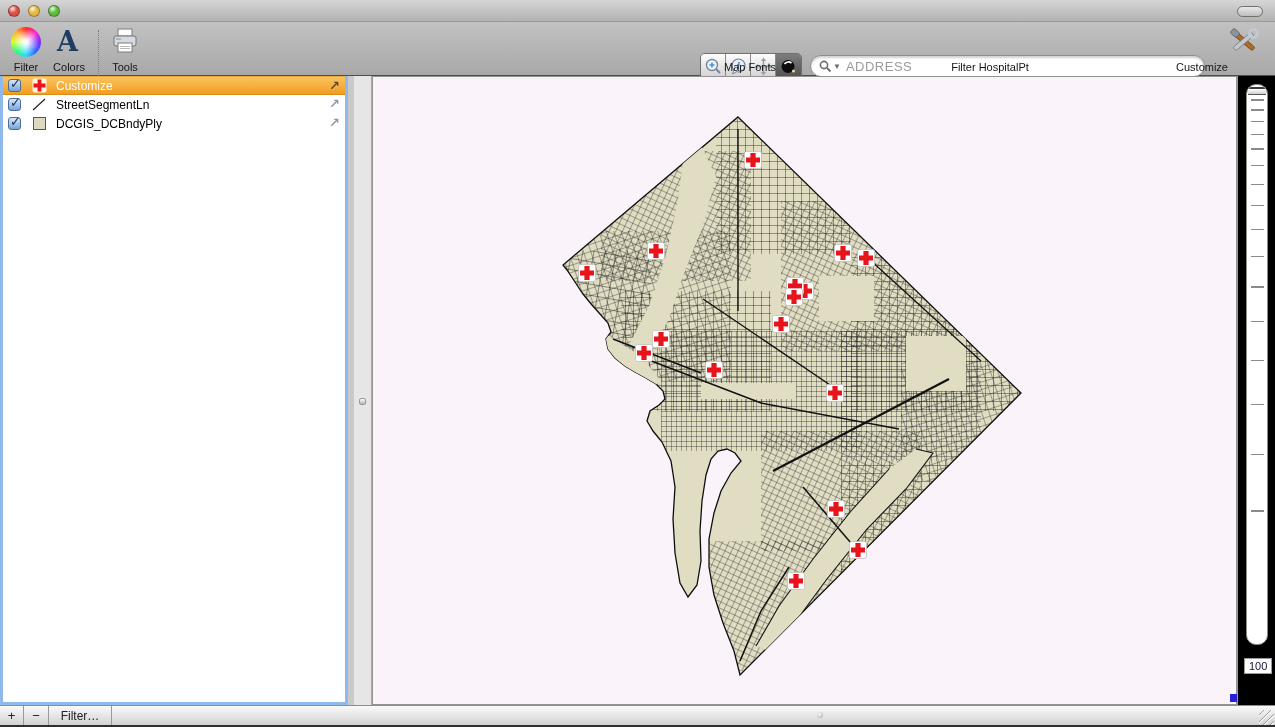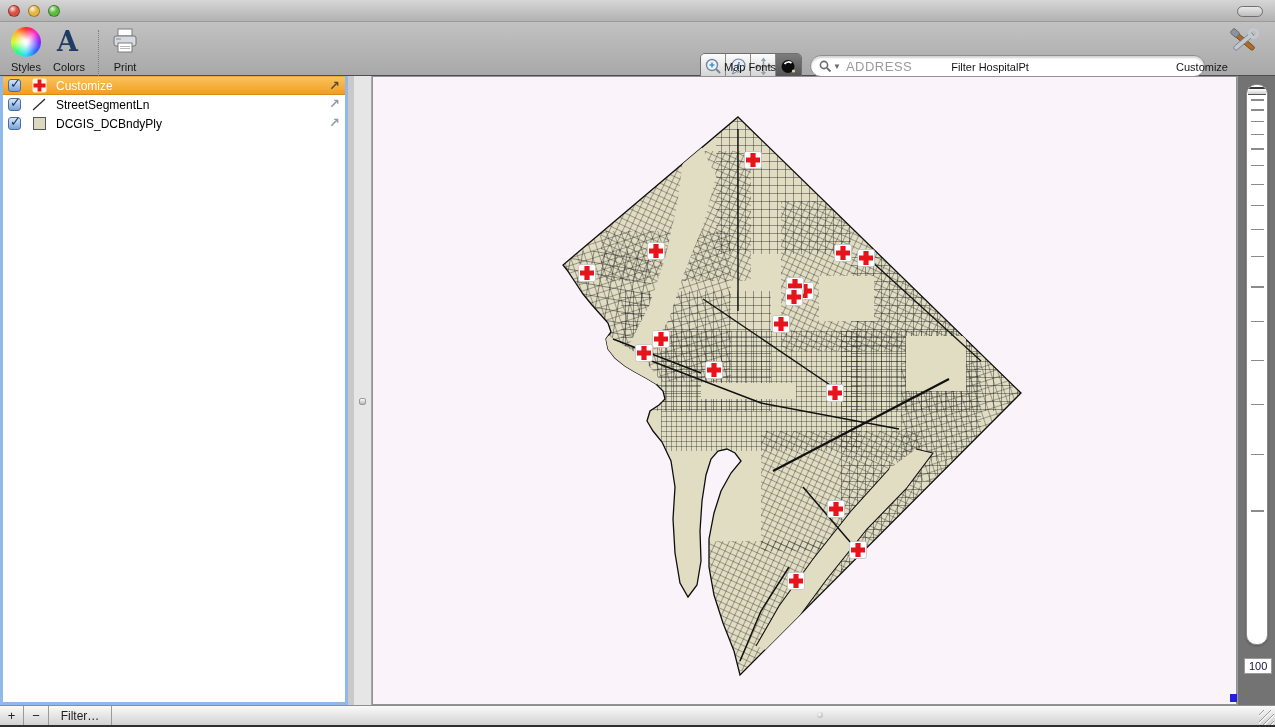--- a/index.html
+++ b/index.html
@@ -70,21 +70,21 @@
   .gutter{position:absolute;left:354px;top:76px;width:18px;height:629px;background:#e6e6e6;border-right:1px solid #aaa;}
   .grip{position:absolute;left:5px;top:322px;width:7px;height:7px;border-radius:2px;
     background:linear-gradient(#fdfdfd,#b5b5b5);border:1px solid #9a9a9a;}
 
   
   .map-area{position:absolute;left:372px;top:76px;width:865px;height:629px;background:#faf4fa;
     border:1px solid #929292;}
   .blue-dot{position:absolute;left:857px;top:617px;width:8px;height:8px;background:#2222dd;}
 
   
-  .rail{position:absolute;left:1237px;top:76px;width:38px;height:629px;background:#737373;border-left:1px solid #9c9c9c;}
+  .rail{position:absolute;left:1237px;top:76px;width:38px;height:629px;background:#000000;border-left:1px solid #9c9c9c;}
   .slider-track{position:absolute;left:8px;top:8px;width:22px;height:561px;background:#fff;
     border:1px solid #8a8a8a;border-radius:10px;overflow:hidden;box-shadow:0 1px 2px rgba(0,0,0,.25);}
   .slider-handle{position:absolute;left:1px;top:2px;width:18px;height:8px;background:linear-gradient(#fff,#cfcfcf);
     border-top:2px solid #3a3a3a;border-bottom:1px solid #555;}
   .tick{position:absolute;left:4px;width:13px;height:1.5px;background:#8b8b8b;}
   .zoom-box{position:absolute;left:6px;top:582px;width:28px;height:16px;background:#fff;border:1px solid #9a9a9a;
     font-size:11px;color:#10103a;padding:1px 0 0 4px;font-family:"Liberation Sans","DejaVu Sans",sans-serif;}
 
   
   .bottombar{position:absolute;left:0;top:705px;width:1275px;height:22px;
@@ -108,40 +108,40 @@
     <div class="traffic t-red"></div>
     <div class="traffic t-yellow"></div>
     <div class="traffic t-green"></div>
     <div class="pill"></div>
   </div>
 
   <div class="toolbar">
     <div class="tb-ico" style="left:11px;">
       <div class="colorwheel"></div>
     </div>
-    <div class="tb-cap" style="left:0px;width:52px;">Styles</div>
+    <div class="tb-cap" style="left:0px;width:52px;">Filter</div>
 
     <div class="tb-ico" style="left:57px;">
       <div class="fontA">A</div>
     </div>
     <div class="tb-cap" style="left:44px;width:50px;">Colors</div>
 
     <div class="tb-divider"></div>
 
     <div class="tb-ico" style="left:110px;">
       <svg width="30" height="30" viewBox="0 0 30 30">
         <rect x="8" y="2" width="14" height="7" fill="#fdfdfd" stroke="#7d7d7d"></rect>
         <rect x="4" y="9" width="22" height="10" rx="2" fill="#d7dbe0" stroke="#6f747c"></rect>
         <rect x="6" y="11" width="5" height="2" fill="#aeb4bc"></rect>
         <rect x="8" y="16" width="14" height="9" fill="#ffffff" stroke="#7d7d7d"></rect>
         <rect x="10" y="19" width="10" height="1" fill="#b8b8b8"></rect>
         <rect x="10" y="21" width="10" height="1" fill="#b8b8b8"></rect>
       </svg>
     </div>
-    <div class="tb-cap" style="left:100px;width:50px;">Print</div>
+    <div class="tb-cap" style="left:100px;width:50px;">Tools</div>
 
     <div class="segctl">
       <div class="seg">
         <svg width="19" height="19" viewBox="0 0 19 19">
           <circle cx="8" cy="8" r="5.5" fill="#eef4fb" stroke="#74869c" stroke-width="1.4"></circle>
           <path d="M8,5.5v5 M5.5,8h5" stroke="#4a90d9" stroke-width="1.6"></path>
           <path d="M12,12l4,4" stroke="#74869c" stroke-width="2"></path>
         </svg>
       </div>
       <div class="seg">

